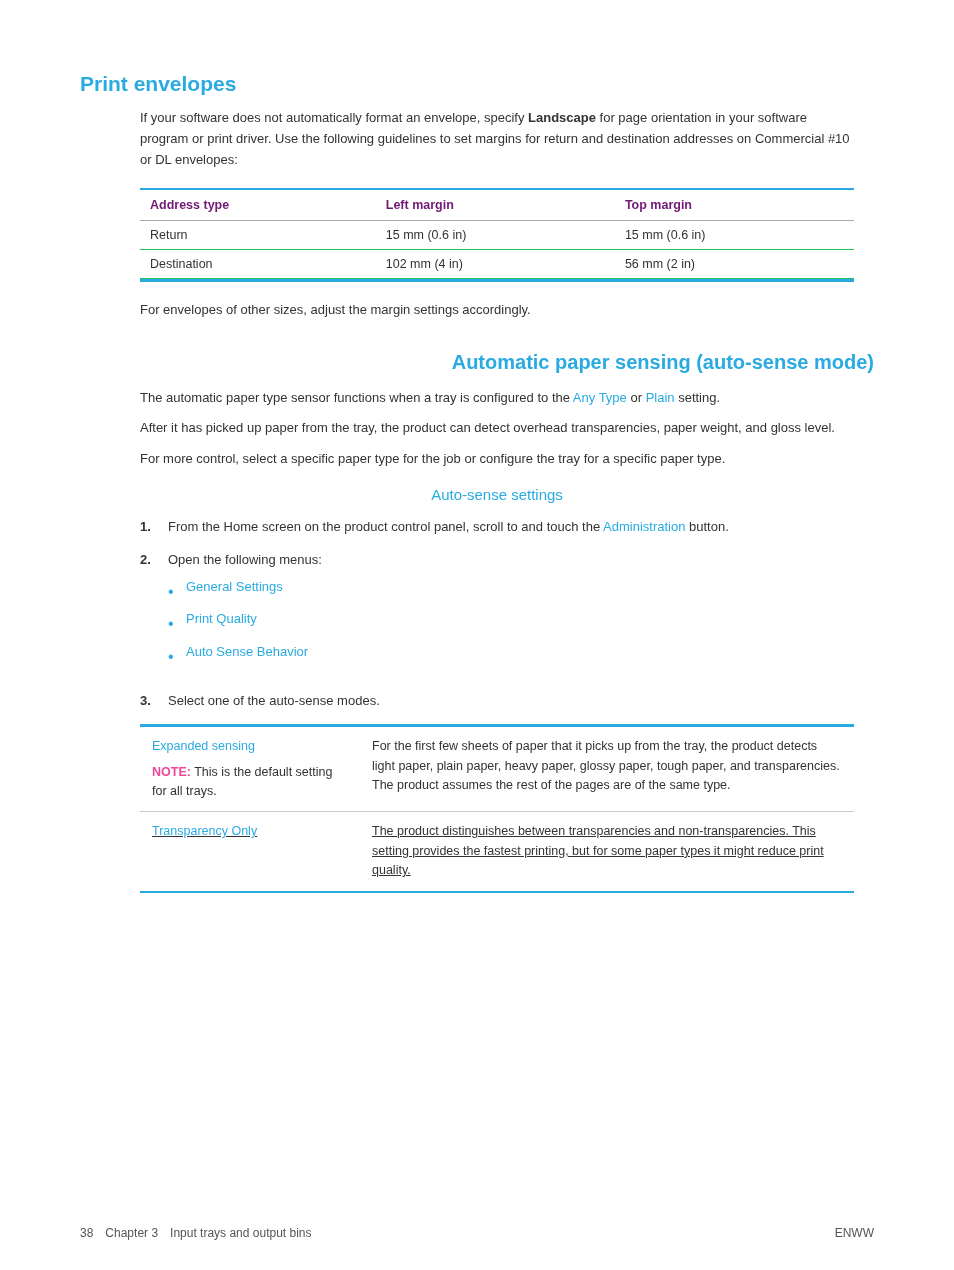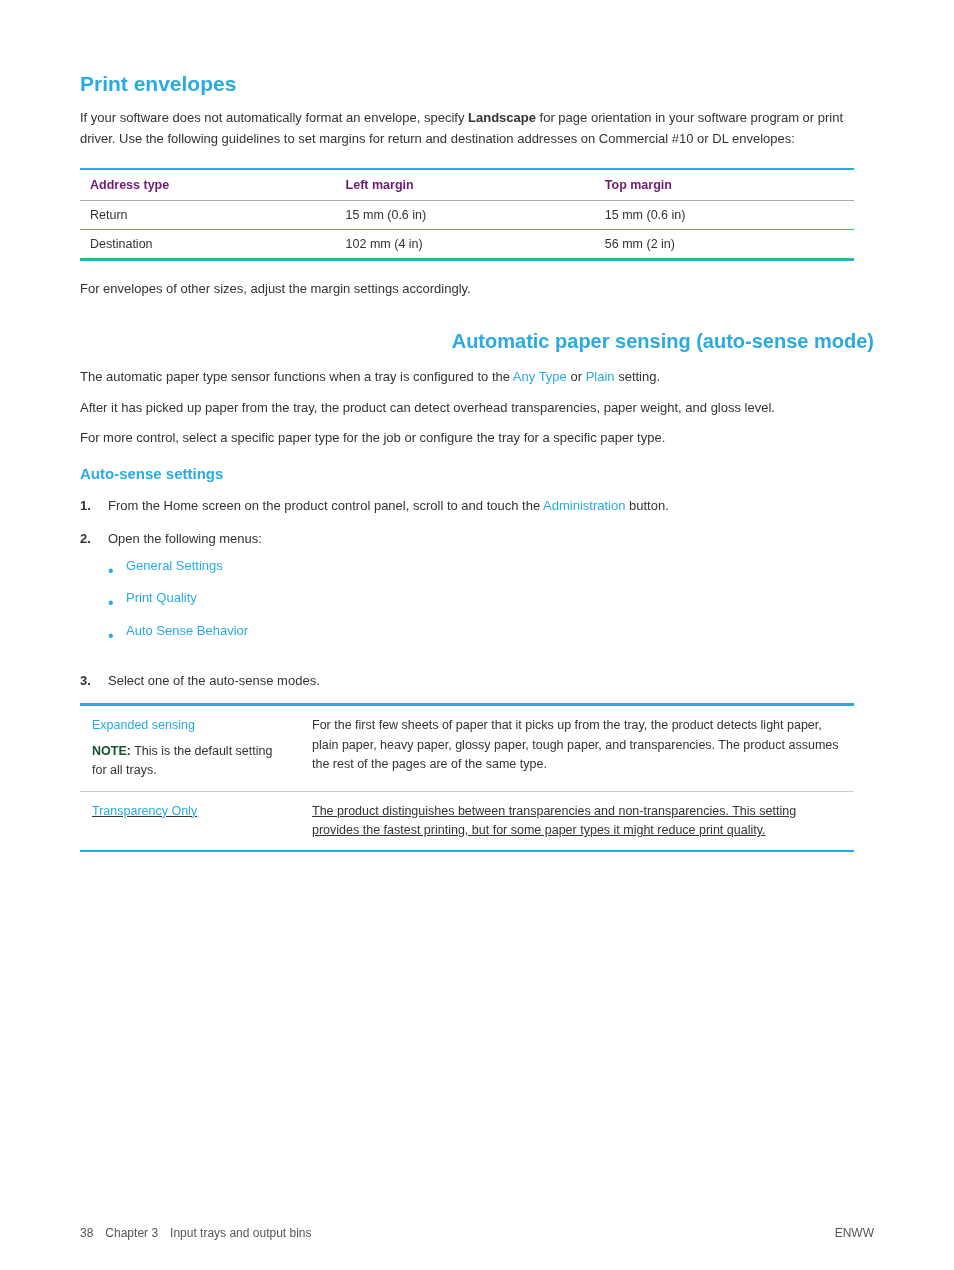--- a/index.html
+++ b/index.html
@@ -25,30 +25,32 @@
     h1.major-title {
       font-size: 20px;
       font-weight: bold;
       color: #29abe2;
       margin-bottom: 14px;
       margin-top: 30px;
       text-align: right;
     }
     h2.sub-title {
       font-size: 15px;
-      font-weight: bold;
+      font-weight: normal;
       color: #29abe2;
       margin-bottom: 14px;
       margin-top: 10px;
+      text-align: center;
     }
     p {
       line-height: 1.6;
       margin-bottom: 10px;
     }
     .content-block {
+      margin-left: 60px;
       margin-right: 20px;
     }
     .bold { font-weight: bold; }
     a.link-blue {
       color: #29abe2;
       text-decoration: none;
     }
 
     
     .envelope-table {
@@ -147,21 +149,21 @@
     }
     .autosense-table td:first-child {
       width: 220px;
       color: #29abe2;
     }
     .autosense-table td:last-child {
       color: #333;
     }
     .note-label {
       font-weight: bold;
-      color: #14532d;
+      color: #ec4899;
       font-size: 12.5px;
     }
     .note-text {
       font-size: 12.5px;
       color: #333;
     }
 
     
     .footer {
       position: absolute;

